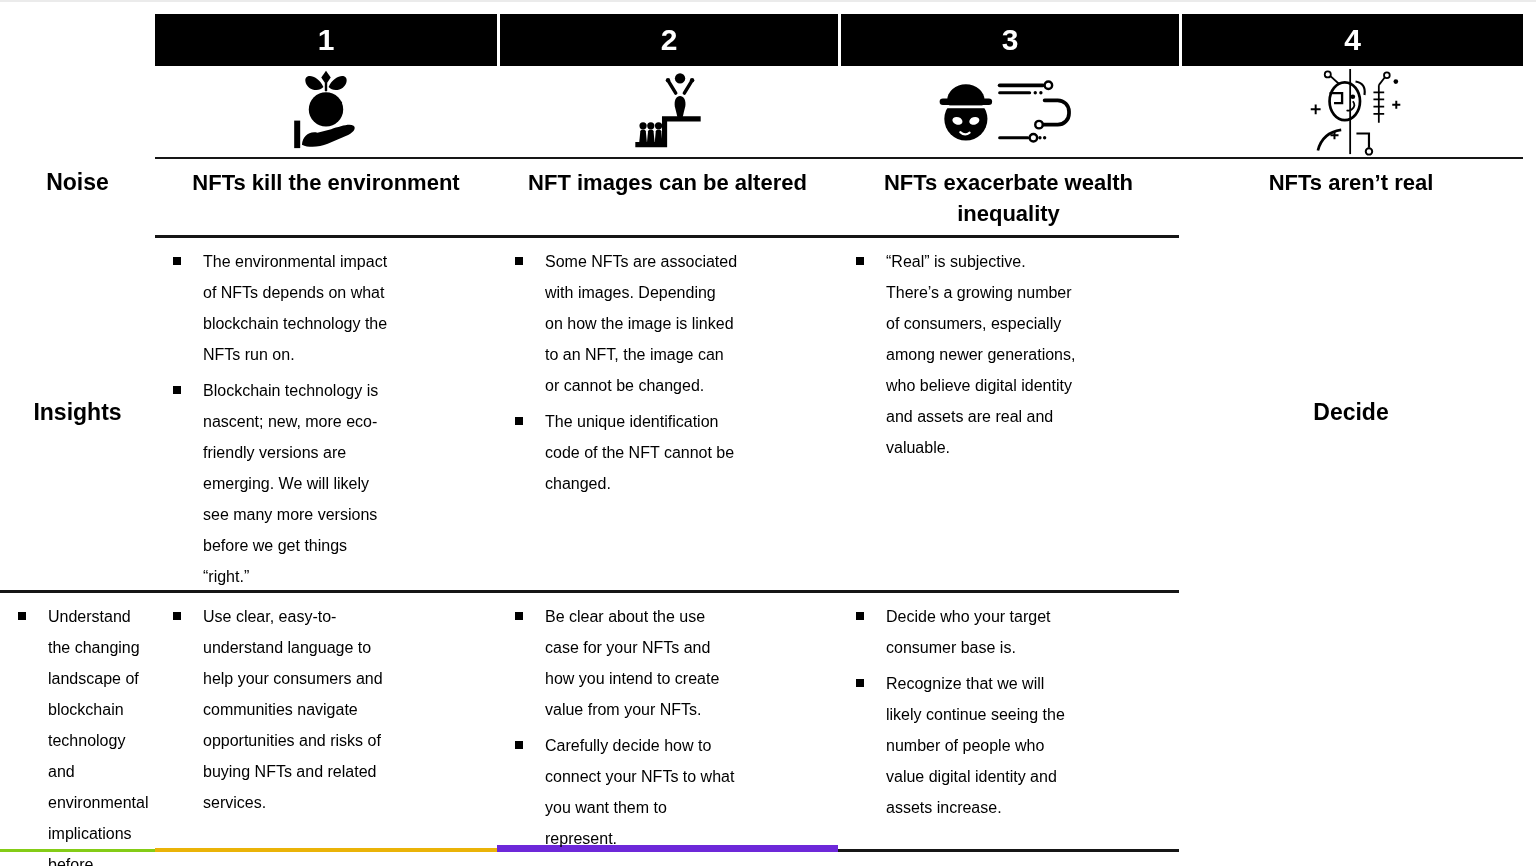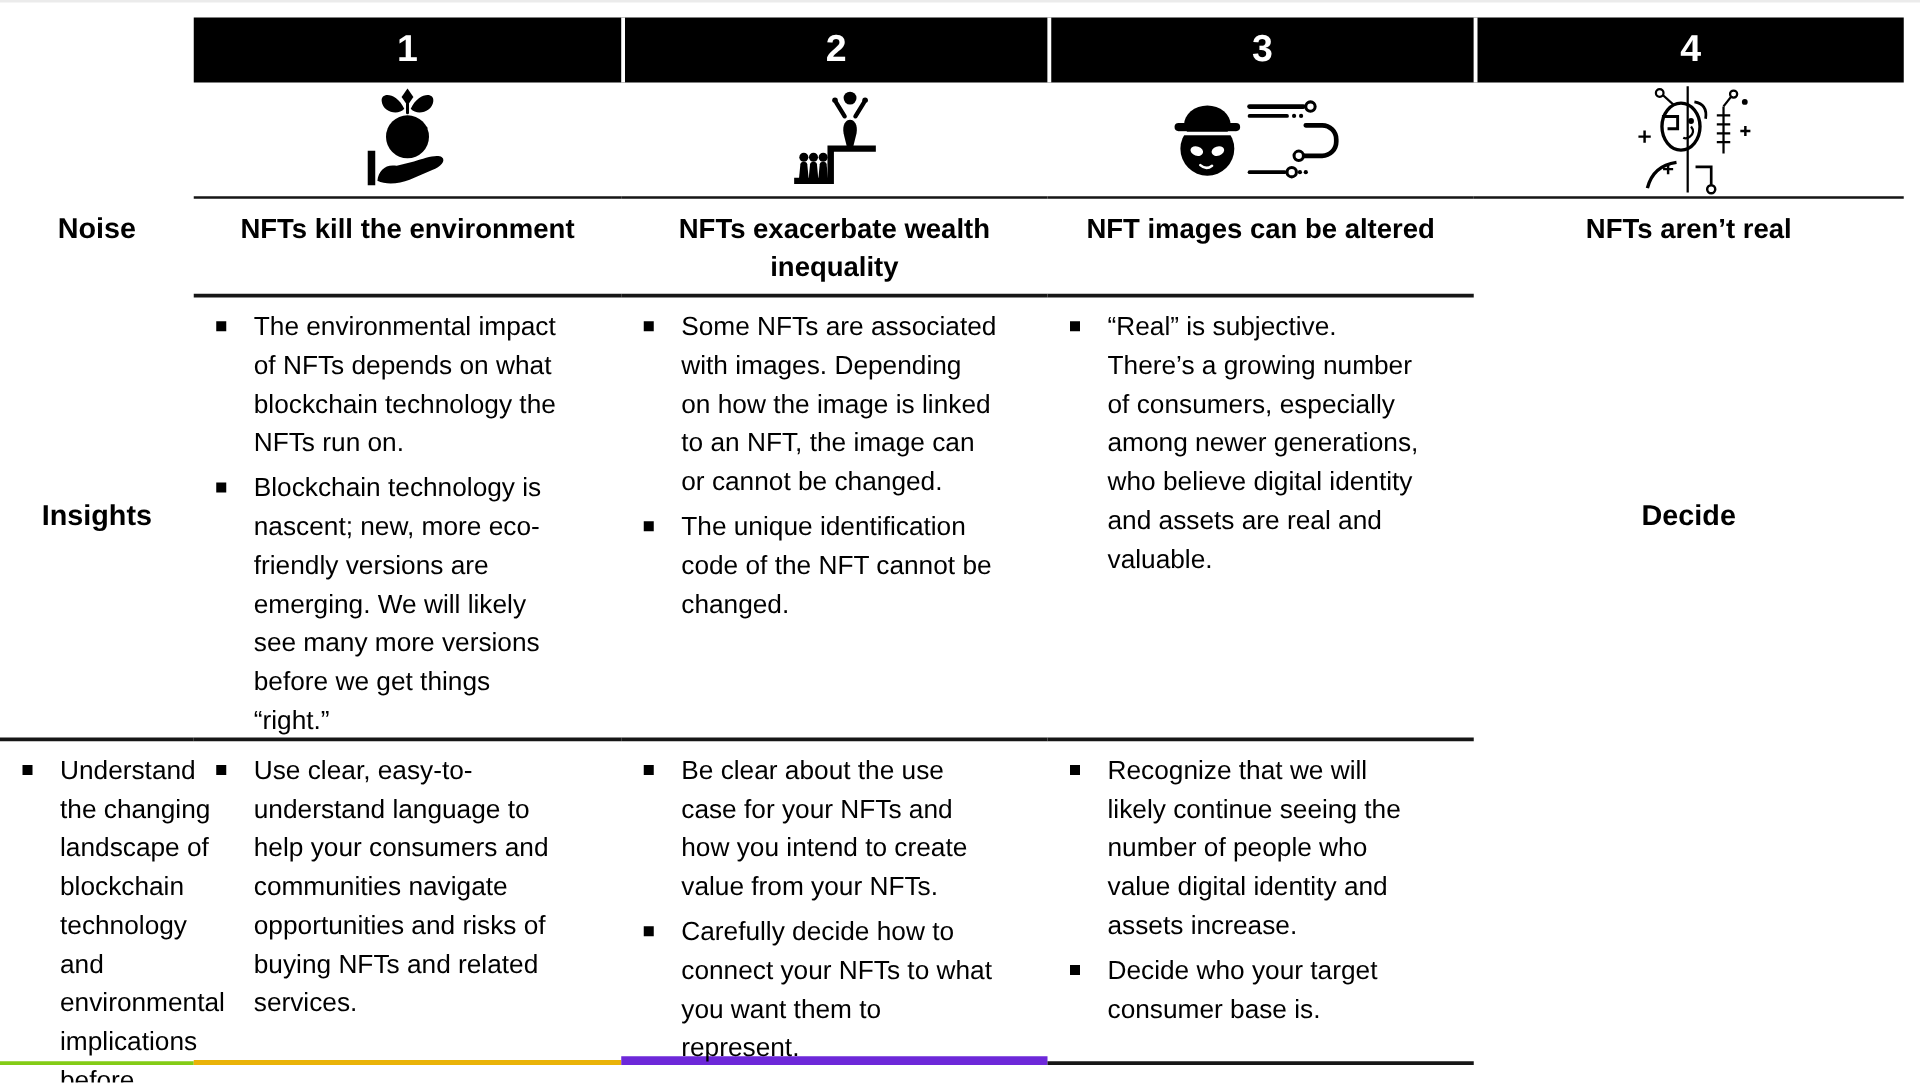--- a/index.html
+++ b/index.html
@@ -43,21 +43,21 @@
   }
   .label-noise { align-items: flex-start; padding-top: 12px; }
   .bullet { display: flex; }
   .bullet + .bullet { margin-top: 5px; }
   .bullet-marker {
     flex: none; width: 8px; height: 8px; background: #000;
     margin: 11px 0 0 2px;
   }
   .bullet-text {
     margin-left: 22px;
-    font-size: 21px; line-height: 31px;
+    font-size: 16px; line-height: 31px;
     white-space: pre-line;
   }
   svg .stroke { fill: none; stroke: #000; }
 </style>
 </head>
 <body>
 
 <div class="grid">
 
   <div class="cell label-cell"></div>
@@ -148,23 +148,23 @@
       <path class="stroke" d="M12,47 h11 M17.5,41.5 v11" stroke-width="2.2"></path>
       <path class="stroke" d="M103,42 h9 M107.5,37.5 v9" stroke-width="2.2"></path>
       <path class="stroke" d="M34,76 h9 M38.5,71.5 v9" stroke-width="2.2"></path>
     </svg>
   </div>
 
   <div class="cell label-cell label-noise">
     <span>Noise</span>
   </div>
   <div class="cell noise-cell">NFTs kill the environment</div>
+  <div class="cell noise-cell">NFT images can be altered</div>
   <div class="cell noise-cell">NFTs exacerbate wealth
 inequality</div>
-  <div class="cell noise-cell">NFT images can be altered</div>
   <div class="cell noise-cell">NFTs aren’t real</div>
 
   <div class="cell label-cell">
     <span>Insights</span>
   </div>
   <div class="cell body-cell">
     <div class="bullet">
       <span class="bullet-marker"></span>
       <span class="bullet-text">The environmental impact
 of NFTs depends on what
@@ -251,26 +251,26 @@
       <span class="bullet-marker"></span>
       <span class="bullet-text">Carefully decide how to
 connect your NFTs to what
 you want them to
 represent.</span>
     </div>
   </div>
   <div class="cell body-cell row-actions" style="border-bottom:3px solid #161616">
     <div class="bullet">
       <span class="bullet-marker"></span>
+      <span class="bullet-text">Decide who your target
+consumer base is.</span>
+    </div>
+    <div class="bullet">
+      <span class="bullet-marker"></span>
       <span class="bullet-text">Recognize that we will
 likely continue seeing the
 number of people who
 value digital identity and
 assets increase.</span>
     </div>
-    <div class="bullet">
-      <span class="bullet-marker"></span>
-      <span class="bullet-text">Decide who your target
-consumer base is.</span>
-    </div>
   </div>
 
 </div>
 
 </body></html>

